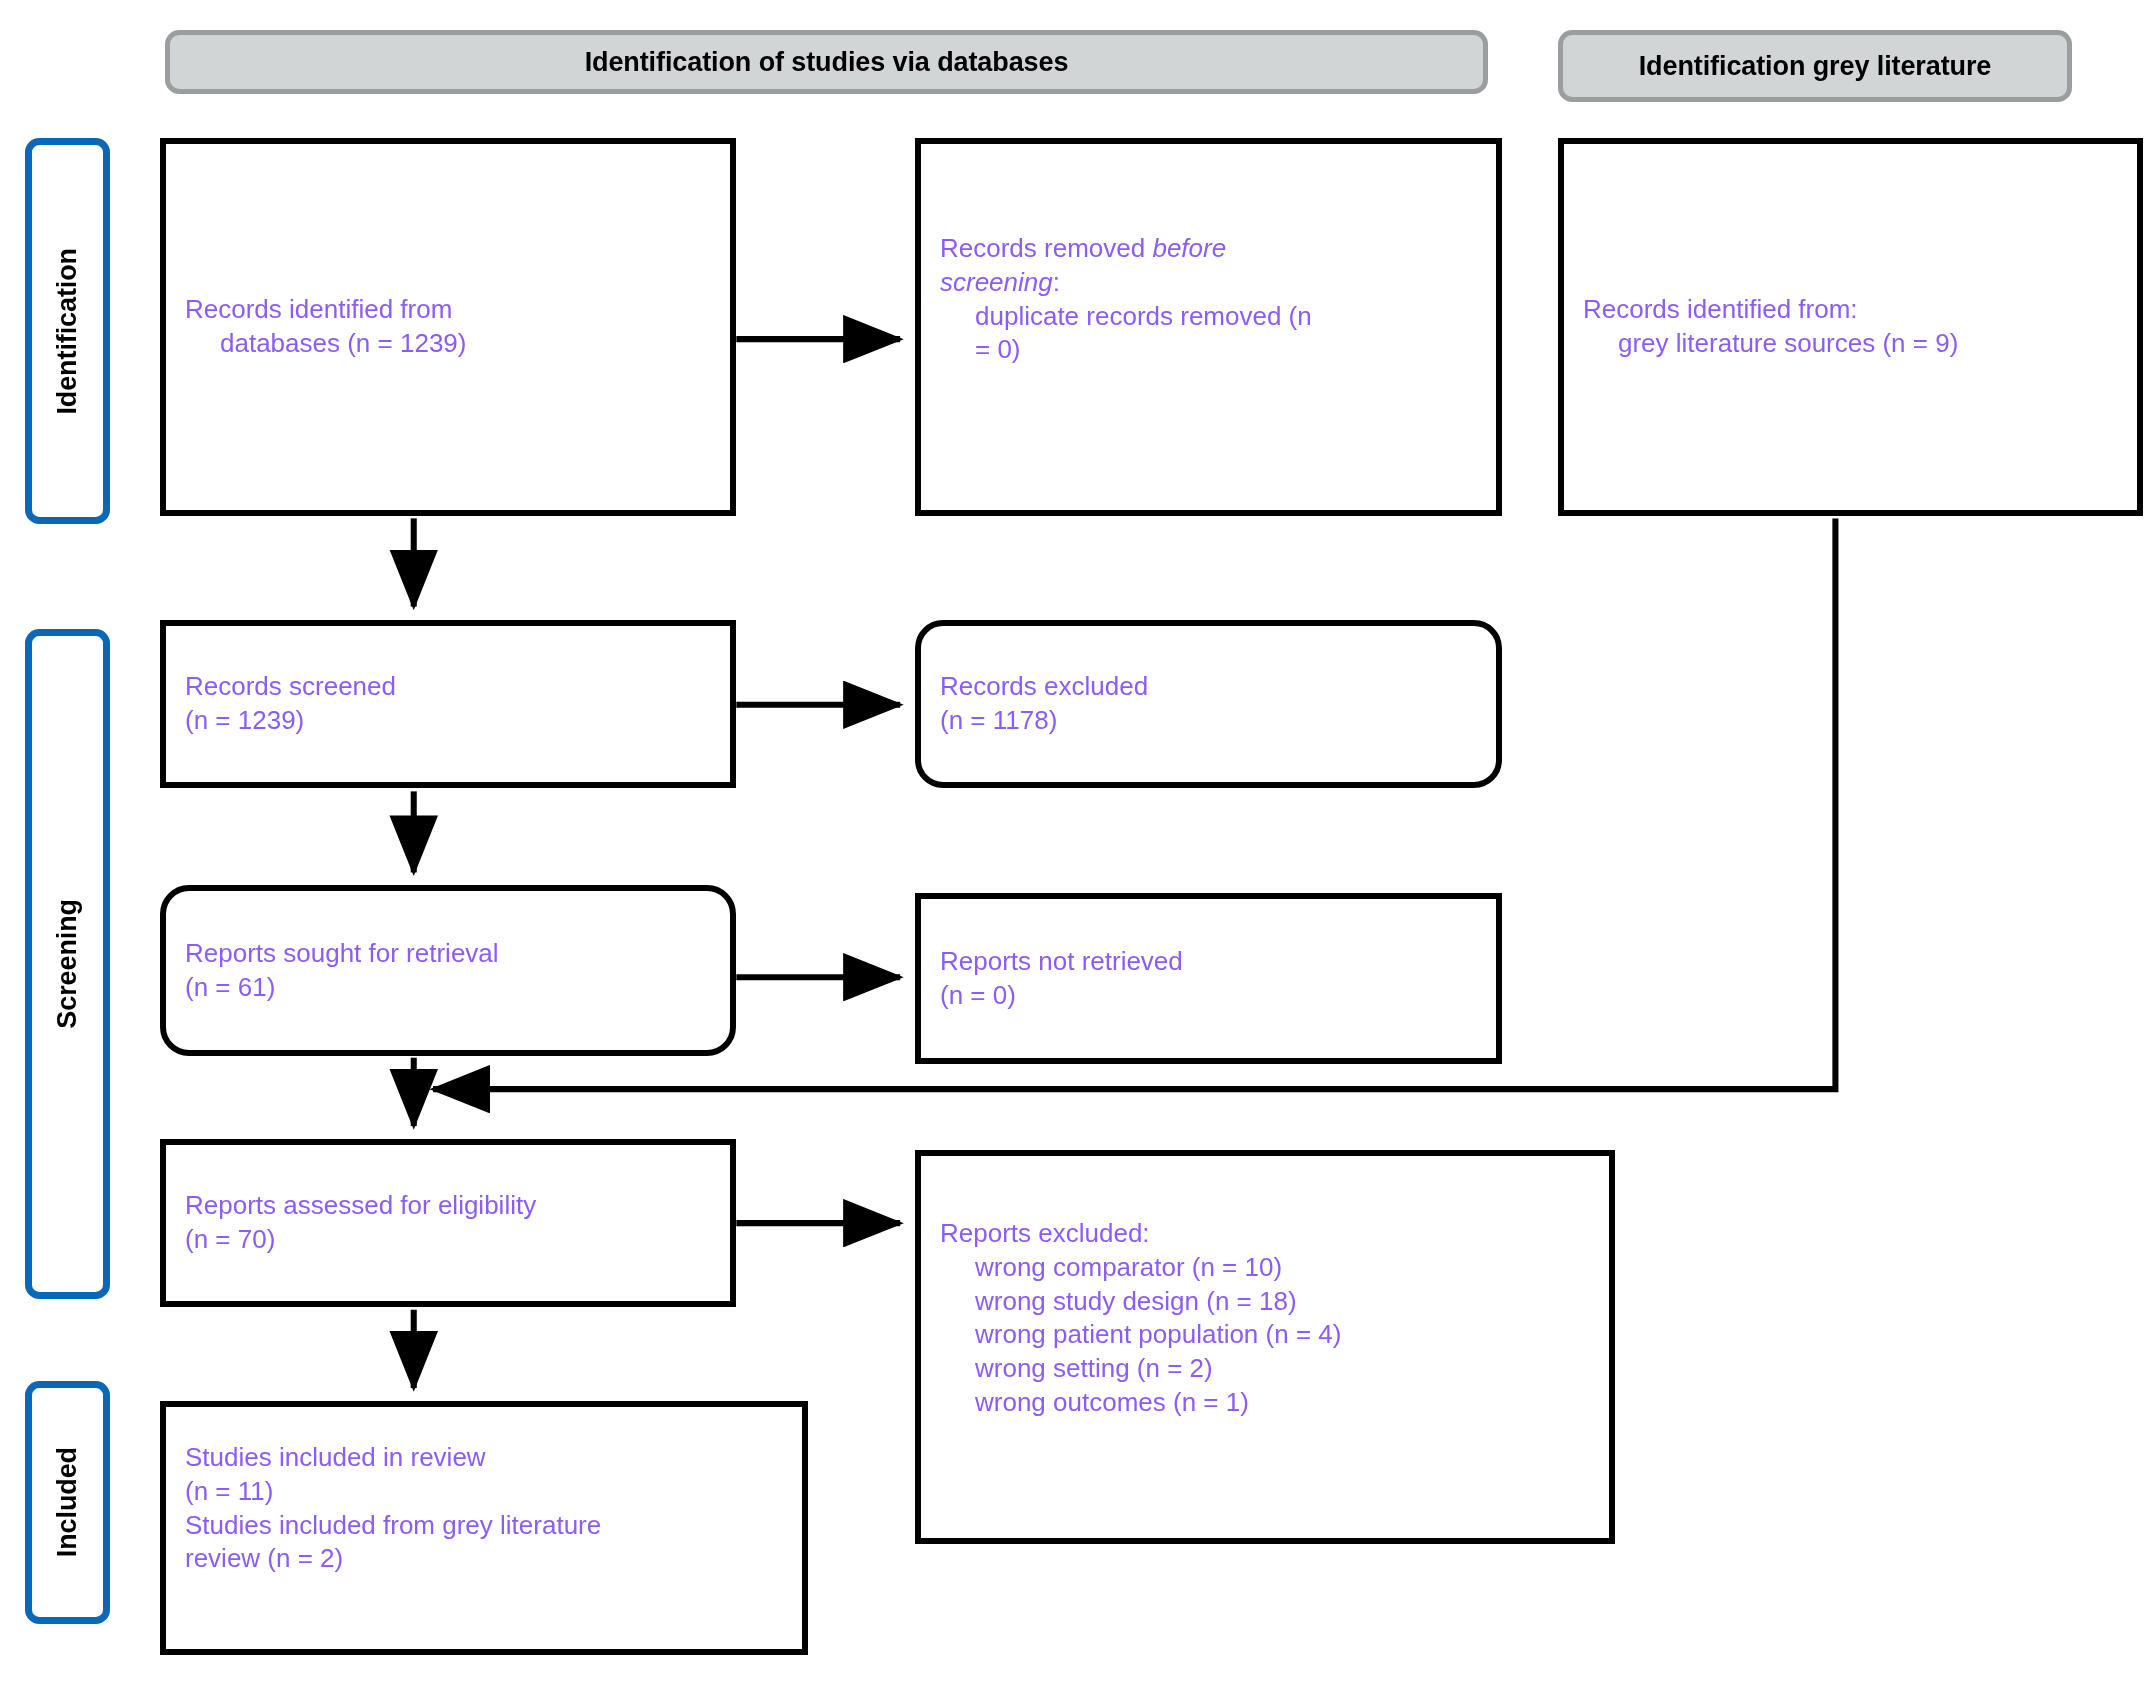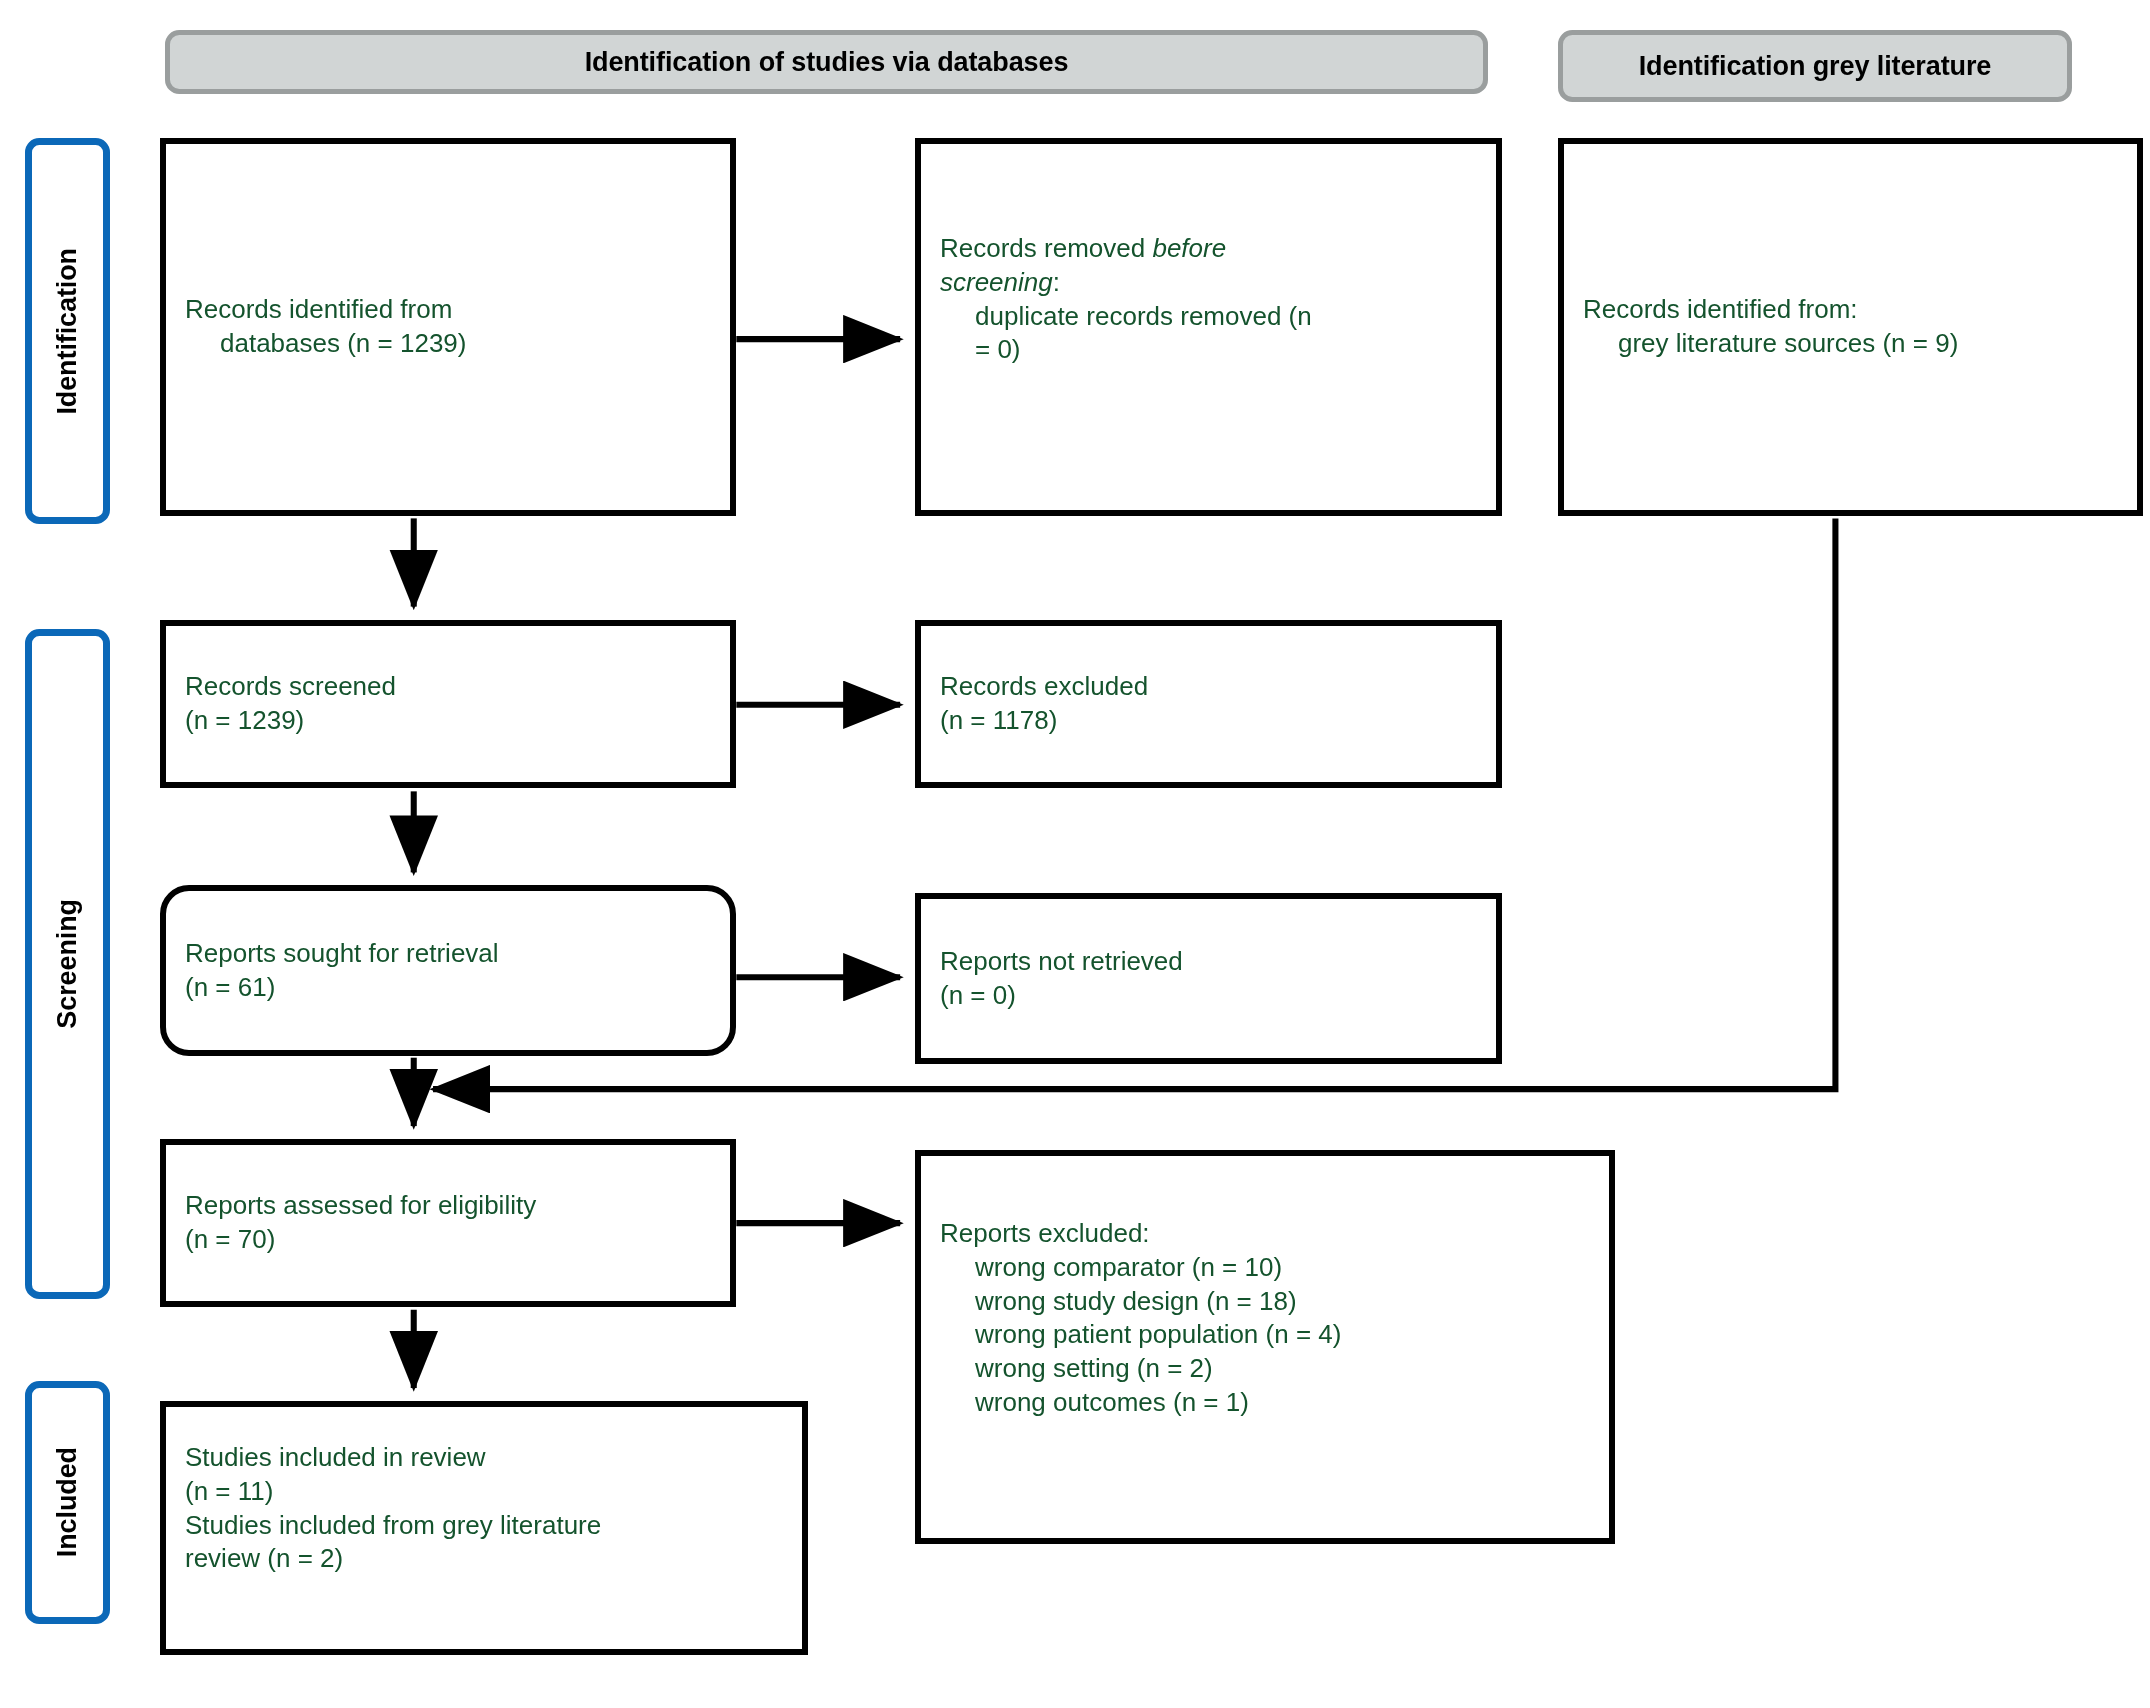--- a/index.html
+++ b/index.html
@@ -58,21 +58,21 @@
     border: 6px solid #000000;
     display: flex;
     flex-direction: column;
     justify-content: center;
     padding: 0 19px;
   }
   .flow-box.topalign { justify-content: flex-start; }
   .flow-box .line {
     font-size: 26px;
     line-height: 1.30;
-    color: #14532d;
+    color: #8b5cf6;
     white-space: pre-wrap;
   }
   .flow-box .line.indent { padding-left: 35px; }
   .flow-box .line em { font-style: italic; }
   
   #connectors {
     position: absolute;
     left: 0;
     top: 0;
     width: 2151px;
@@ -120,21 +120,21 @@
   <div class="flow-box" style="left:1558px; top:138px; width:585px; height:378px;">
     <div class="line">Records identified from:</div>
     <div class="line indent">grey literature sources (n = 9)</div>
   </div>
 
   <div class="flow-box" style="left:160px; top:620px; width:576px; height:168px;">
     <div class="line">Records screened</div>
     <div class="line">(n = 1239)</div>
   </div>
 
-  <div class="flow-box" style="left:915px; top:620px; width:587px; height:168px;">
+  <div class="flow-box" style="left:915px; top:620px; width:587px; height:168px;border-radius:28px;">
     <div class="line">Records excluded</div>
     <div class="line">(n = 1178)</div>
   </div>
 
   <div class="flow-box" style="left:160px; top:885px; width:576px; height:171px;border-radius:29px;">
     <div class="line">Reports sought for retrieval</div>
     <div class="line">(n = 61)</div>
   </div>
 
   <div class="flow-box" style="left:915px; top:893px; width:587px; height:171px;">

